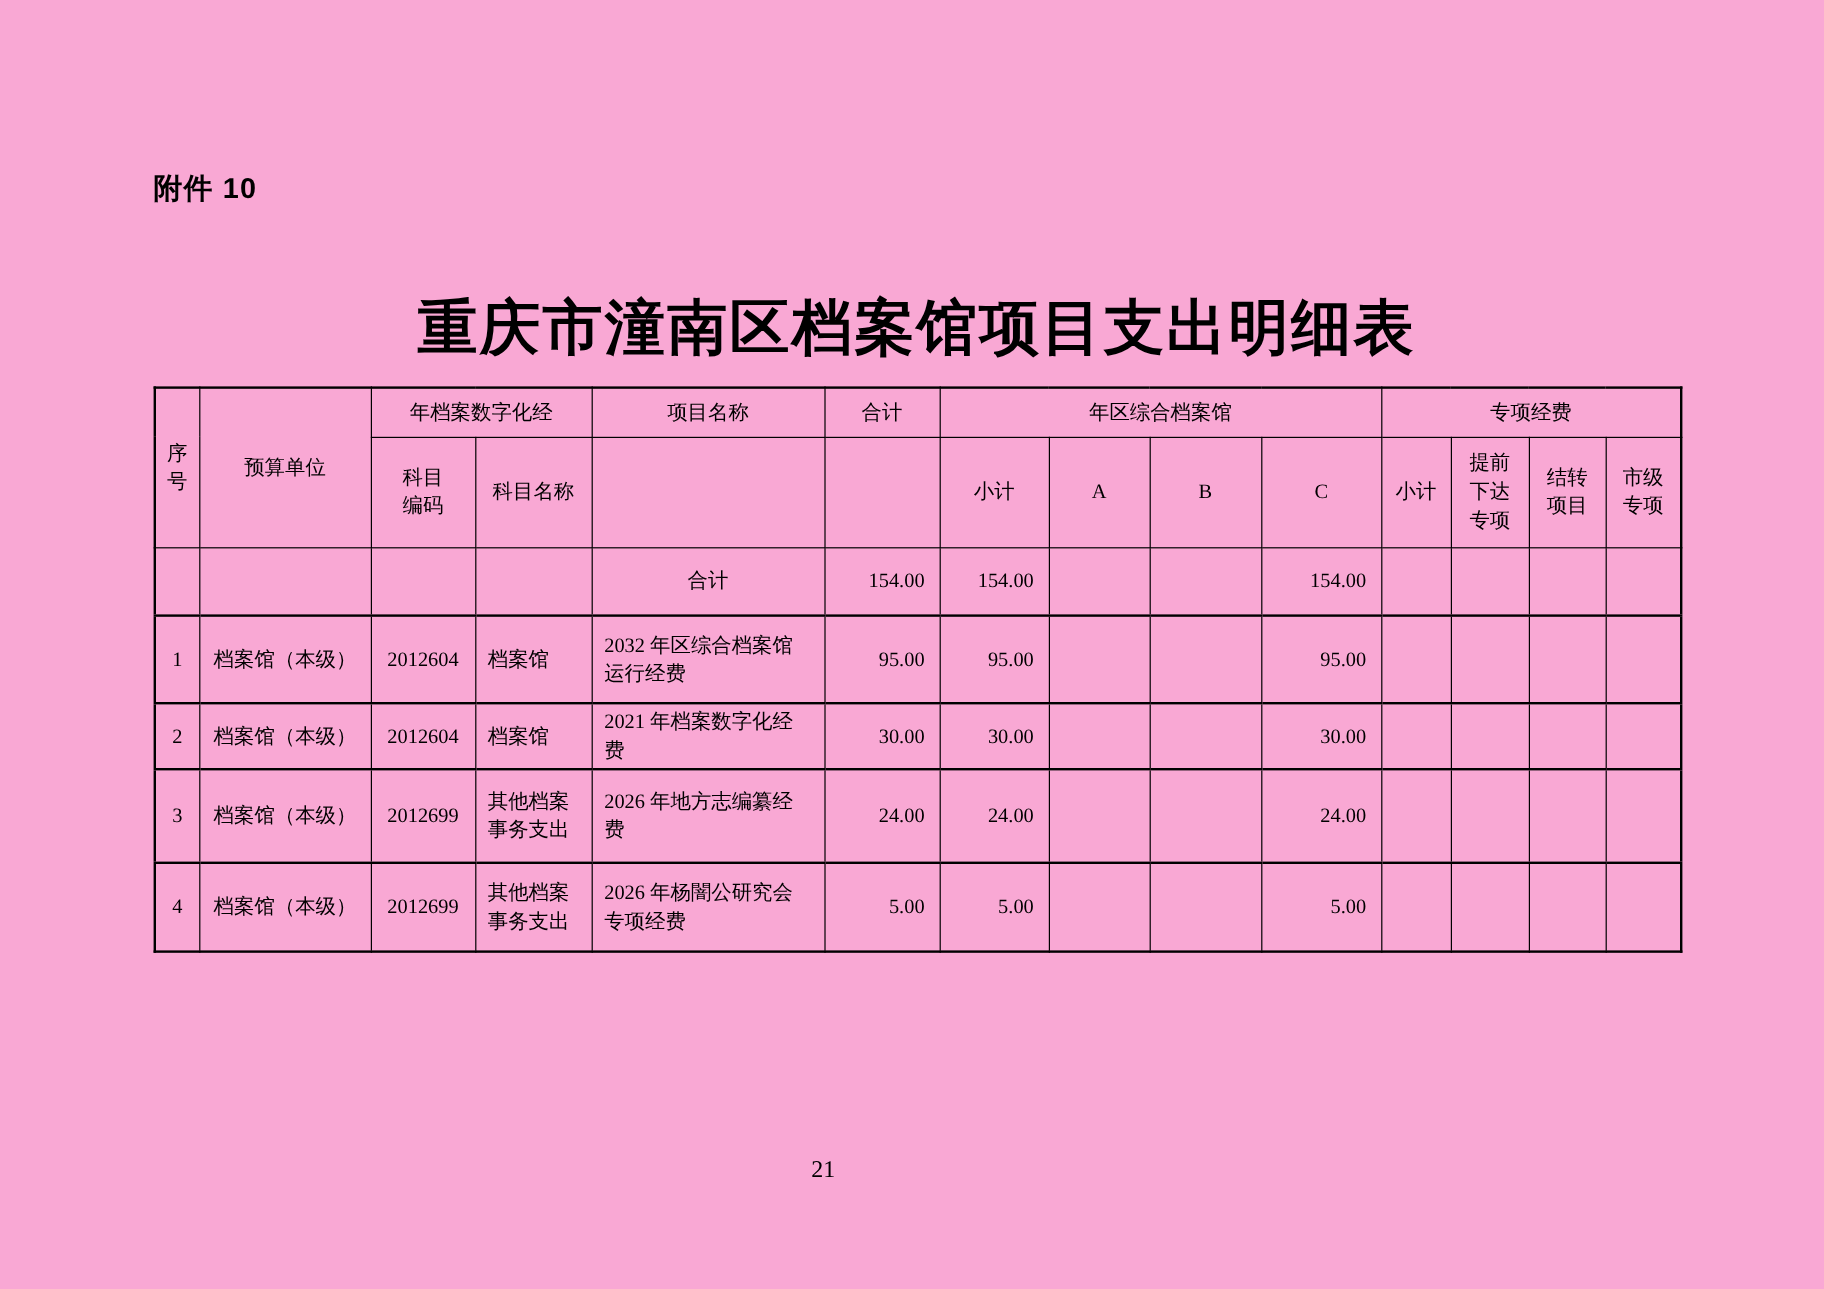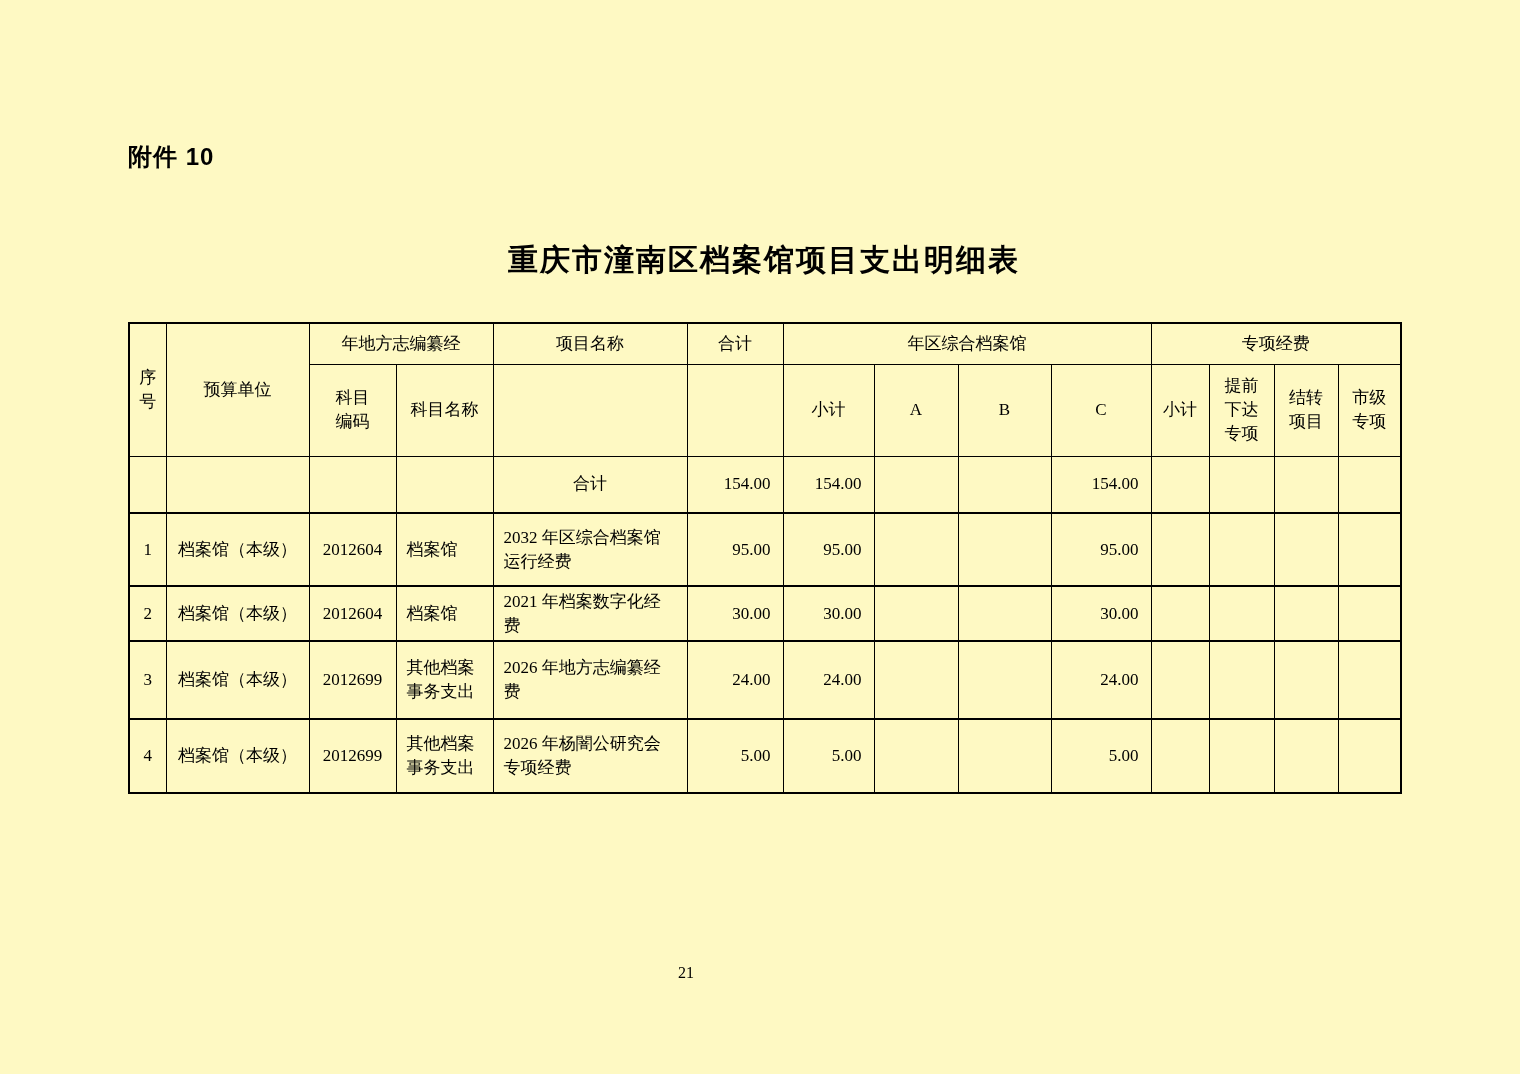--- a/index.html
+++ b/index.html
@@ -4,42 +4,42 @@
 <style>
   html, body {
     margin: 0;
     padding: 0;
     background: #ffffff;
   }
   .page {
     position: relative;
     width: 1520px;
     height: 1074px;
-    background: #fef9c3;
+    background: #f9a8d4;
     color: #000000;
     font-family: "Liberation Serif", "DejaVu Serif", serif;
     overflow: hidden;
   }
   .attachment {
     position: absolute;
     left: 128px;
     top: 141px;
     font-size: 24px;
     font-weight: 700;
     font-family: "Liberation Sans", "DejaVu Sans", sans-serif;
     letter-spacing: 1px;
     white-space: nowrap;
   }
   .doc-title {
     position: absolute;
     left: 128px;
     top: 240px;
     width: 1272px;
     text-align: center;
-    font-size: 30px;
+    font-size: 50px;
     font-weight: 700;
     letter-spacing: 2px;
     white-space: nowrap;
   }
   .unit-label {
     position: absolute;
     left: 128px;
     top: 291px;
     width: 1265px;
     text-align: right;
@@ -81,21 +81,21 @@
     text-align: right;
     padding-right: 12px;
     padding-left: 21px;
   }
   .page-number {
     position: absolute;
     left: 0;
     top: 964px;
     width: 1372px;
     text-align: center;
-    font-size: 16px;
+    font-size: 20px;
   }
 </style>
 </head>
 <body>
 
 <div class="page">
 
   <div class="attachment">附件 10</div>
 
   <div class="doc-title">重庆市潼南区档案馆项目支出明细表</div>
@@ -118,21 +118,21 @@
           <col style="width:65px">
         <col style="width:64px">
           <col style="width:63px">
       </colgroup>
 
       <tbody>
           <tr style="height:41px">
         <th rowspan="2">序
 号</th>
         <th rowspan="2">预算单位</th>
-        <th colspan="2">年地方志编纂经</th>
+        <th colspan="2">年档案数字化经</th>
         <th>项目名称</th>
         <th>合计</th>
         <th colspan="4">年区综合档案馆</th>
         <th colspan="4">专项经费</th>
       </tr>
 
       <tr style="height:92px">
         <th>科目
 编码</th>
         <th>科目名称</th>

